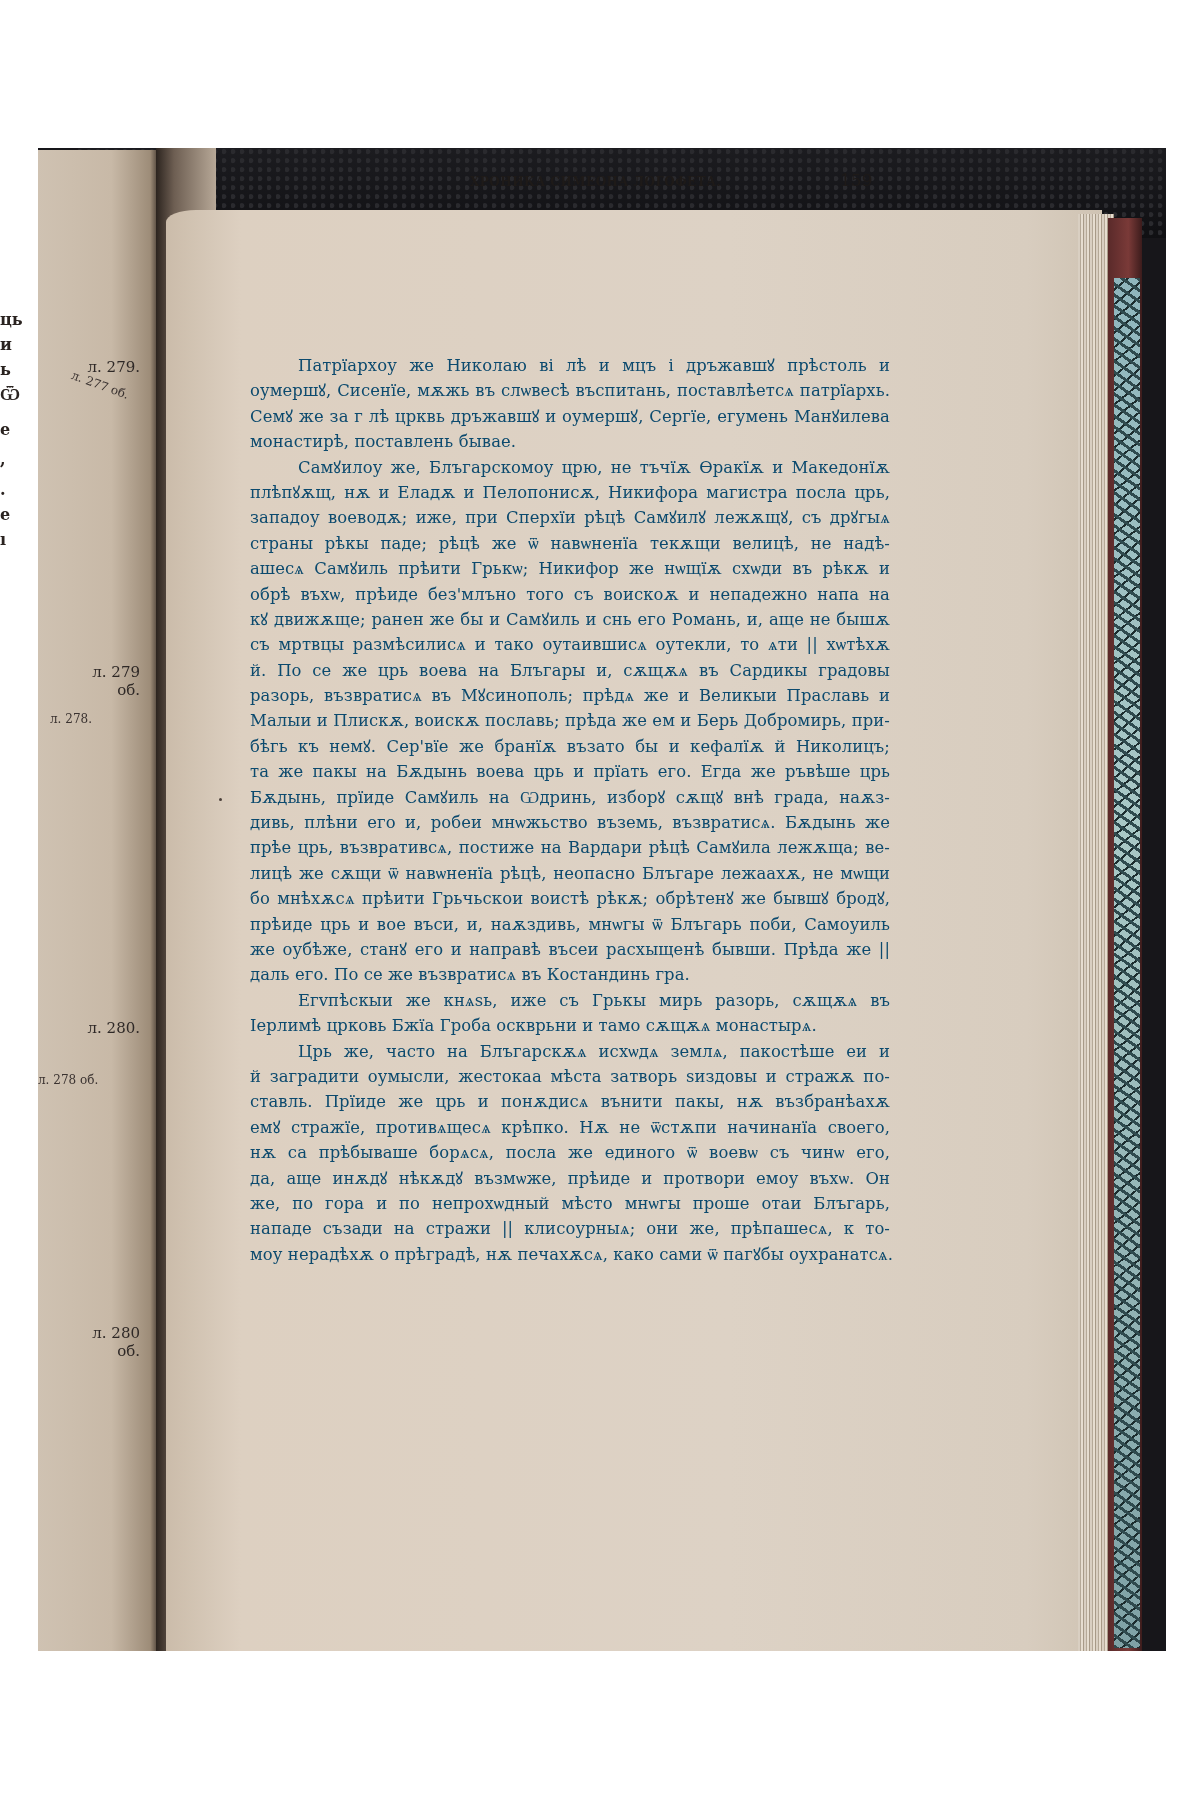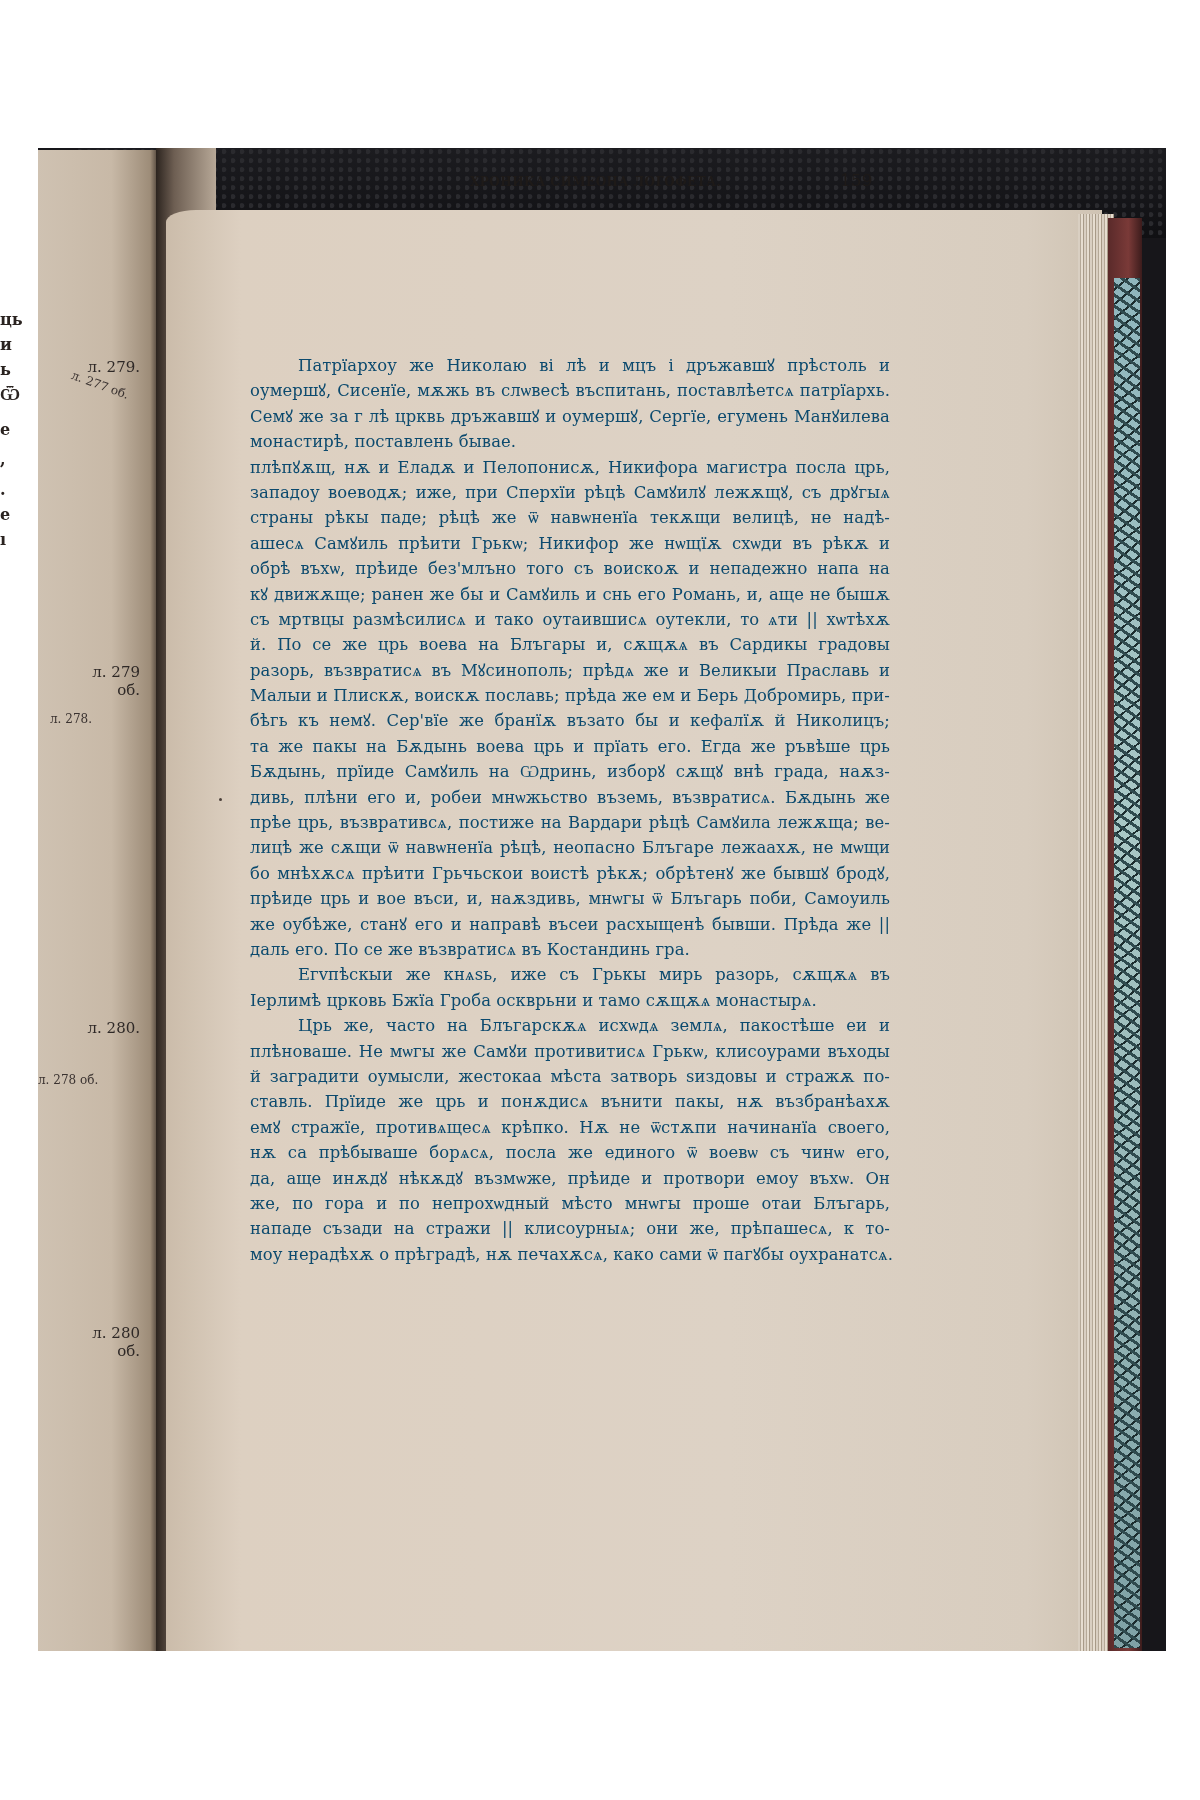--- a/index.html
+++ b/index.html
@@ -74,20 +74,21 @@
 <div class="text-block" style="top:353px; left:250px; width:640px;">
   <span class="fnote" style="top:5px">л. 279.</span>
   <span class="fnote" style="top:310px">л. 279 об.</span>
   <span class="fnote" style="top:666px">л. 280.</span>
   <span class="fnote" style="top:971px">л. 280 об.</span>
 
   <div class="line indent">Патрїархоу же Николаю ві лѣ и мцъ і дръжавшꙋ прѣстоль и</div>
   <div class="line">оумершꙋ, Сисенїе, мѫжь въ слѡвесѣ въспитань, поставлѣетсѧ патрїархь.</div>
   <div class="line">Семꙋ же за г лѣ црквь дръжавшꙋ и оумершꙋ, Сергїе, егумень Манꙋилева</div>
   <div class="line last">монастирѣ, поставлень бывае.</div>
+  <div class="line indent">Самꙋилоу же, Блъгарскомоу црю, не тъчїѫ Ѳракїѫ и Македонїѫ</div>
   <div class="line">плѣпꙋѫщ, нѫ и Еладѫ и Пелопонисѫ, Никифора магистра посла црь,</div>
   <div class="line">западоу воеводѫ; иже, при Сперхїи рѣцѣ Самꙋилꙋ лежѫщꙋ, съ дрꙋгыѧ</div>
   <div class="line">страны рѣкы паде; рѣцѣ же ѿ навѡненїа текѫщи велицѣ, не надѣ-</div>
   <div class="line">ашесѧ Самꙋиль прѣити Грькѡ; Никифор же нѡщїѫ схѡди въ рѣкѫ и</div>
   <div class="line">обрѣ въхѡ, прѣиде без'млъно того съ воискоѫ и непадежно напа на</div>
   <div class="line">кꙋ движѫще; ранен же бы и Самꙋиль и снь его Романь, и, аще не бышѫ</div>
   <div class="line">съ мртвцы размѣсилисѧ и тако оутаившисѧ оутекли, то ѧти || хѡтѣхѫ</div>
   <div class="line">й. По се же црь воева на Блъгары и, сѫщѫѧ въ Сардикы градовы</div>
   <div class="line">разорь, възвратисѧ въ Мꙋсинополь; прѣдѧ же и Великыи Праславь и</div>
   <div class="line">Малыи и Плискѫ, воискѫ пославь; прѣда же ем и Берь Добромирь, при-</div>
@@ -97,21 +98,20 @@
   <div class="line">дивь, плѣни его и, робеи мнѡжьство въземь, възвратисѧ. Бѫдынь же</div>
   <div class="line">прѣе црь, възвративсѧ, постиже на Вардари рѣцѣ Самꙋила лежѫща; ве-</div>
   <div class="line">лицѣ же сѫщи ѿ навѡненїа рѣцѣ, неопасно Блъгаре лежаахѫ, не мѡщи</div>
   <div class="line">бо мнѣхѫсѧ прѣити Грьчьскои воистѣ рѣкѫ; обрѣтенꙋ же бывшꙋ бродꙋ,</div>
   <div class="line">прѣиде црь и вое въси, и, наѫздивь, мнѡгы ѿ Блъгарь поби, Самоуиль</div>
   <div class="line">же оубѣже, станꙋ его и направѣ въсеи расхыщенѣ бывши. Прѣда же ||</div>
   <div class="line last">даль его. По се же възвратисѧ въ Костандинь гра.</div>
   <div class="line indent">Егvпѣскыи же кнѧѕь, иже съ Грькы мирь разорь, сѫщѫѧ въ</div>
   <div class="line last">Іерлимѣ црковь Бжїа Гроба оскврьни и тамо сѫщѫѧ монастырѧ.</div>
   <div class="line indent">Црь же, часто на Блъгарскѫѧ исхѡдѧ землѧ, пакостѣше еи и</div>
-  <div class="line">плѣноваше. Не мѡгы же Самꙋи противитисѧ Грькѡ, клисоурами въходы</div>
   <div class="line">й заградити оумысли, жестокаа мѣста затворь ѕиздовы и стражѫ по-</div>
   <div class="line">ставль. Прїиде же црь и понѫдисѧ вънити пакы, нѫ възбранѣахѫ</div>
   <div class="line">емꙋ стражїе, противѧщесѧ крѣпко. Нѫ не ѿстѫпи начинанїа своего,</div>
   <div class="line">нѫ са прѣбываше борѧсѧ, посла же единого ѿ воевѡ съ чинѡ его,</div>
   <div class="line">да, аще инѫдꙋ нѣкѫдꙋ възмѡже, прѣиде и протвори емоу въхѡ. Он</div>
   <div class="line">же, по гора и по непрохѡдный мѣсто мнѡгы проше отаи Блъгарь,</div>
   <div class="line">нападе съзади на стражи || клисоурныѧ; они же, прѣпашесѧ, к то-</div>
   <div class="line last">моу нерадѣхѫ о прѣградѣ, нѫ печахѫсѧ, како сами ѿ пагꙋбы оухранатсѧ.</div>
 </div>
 

